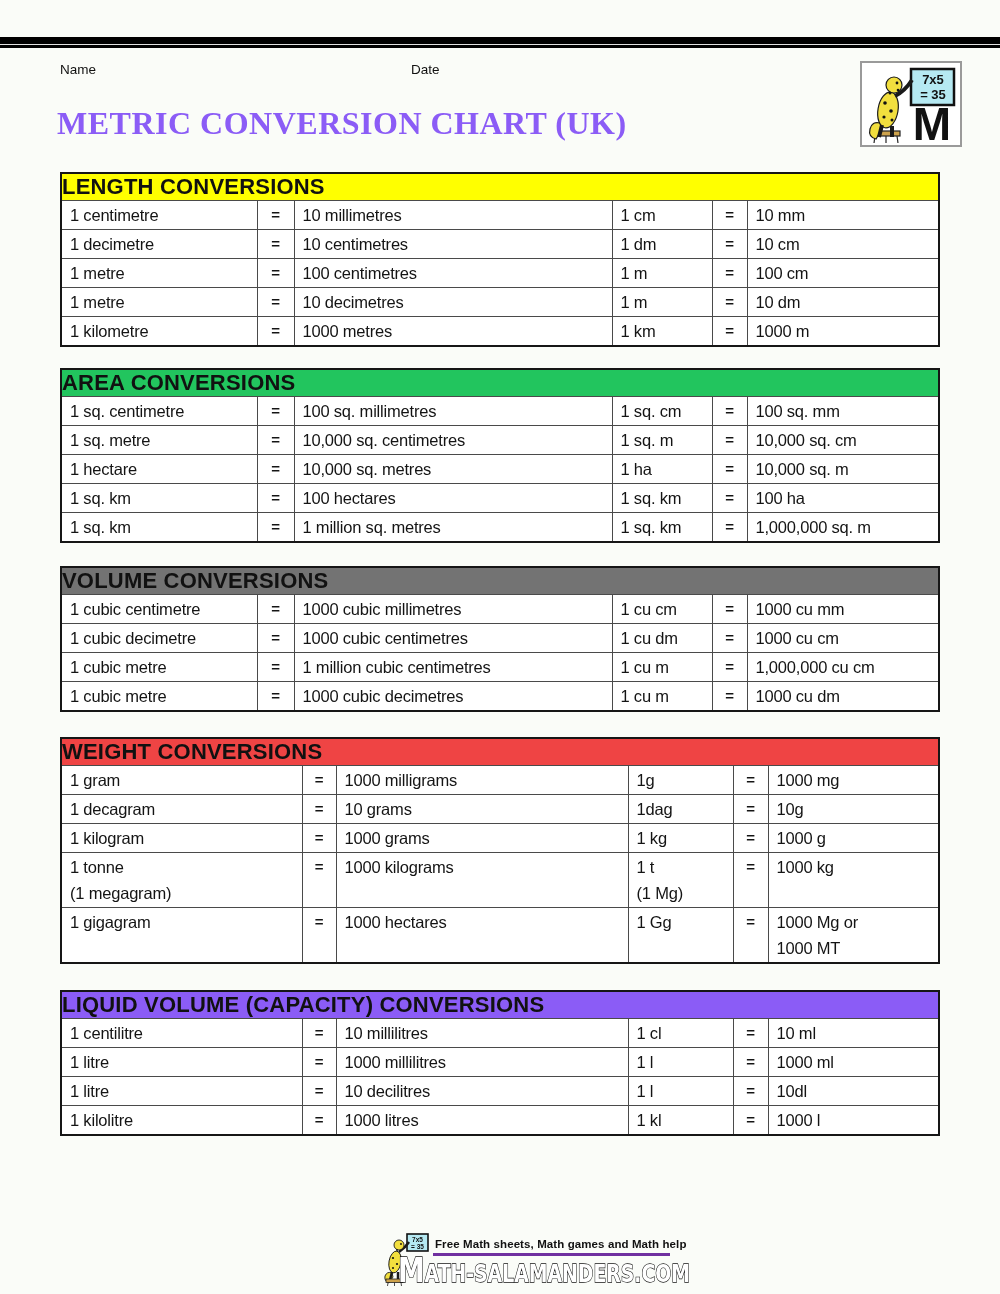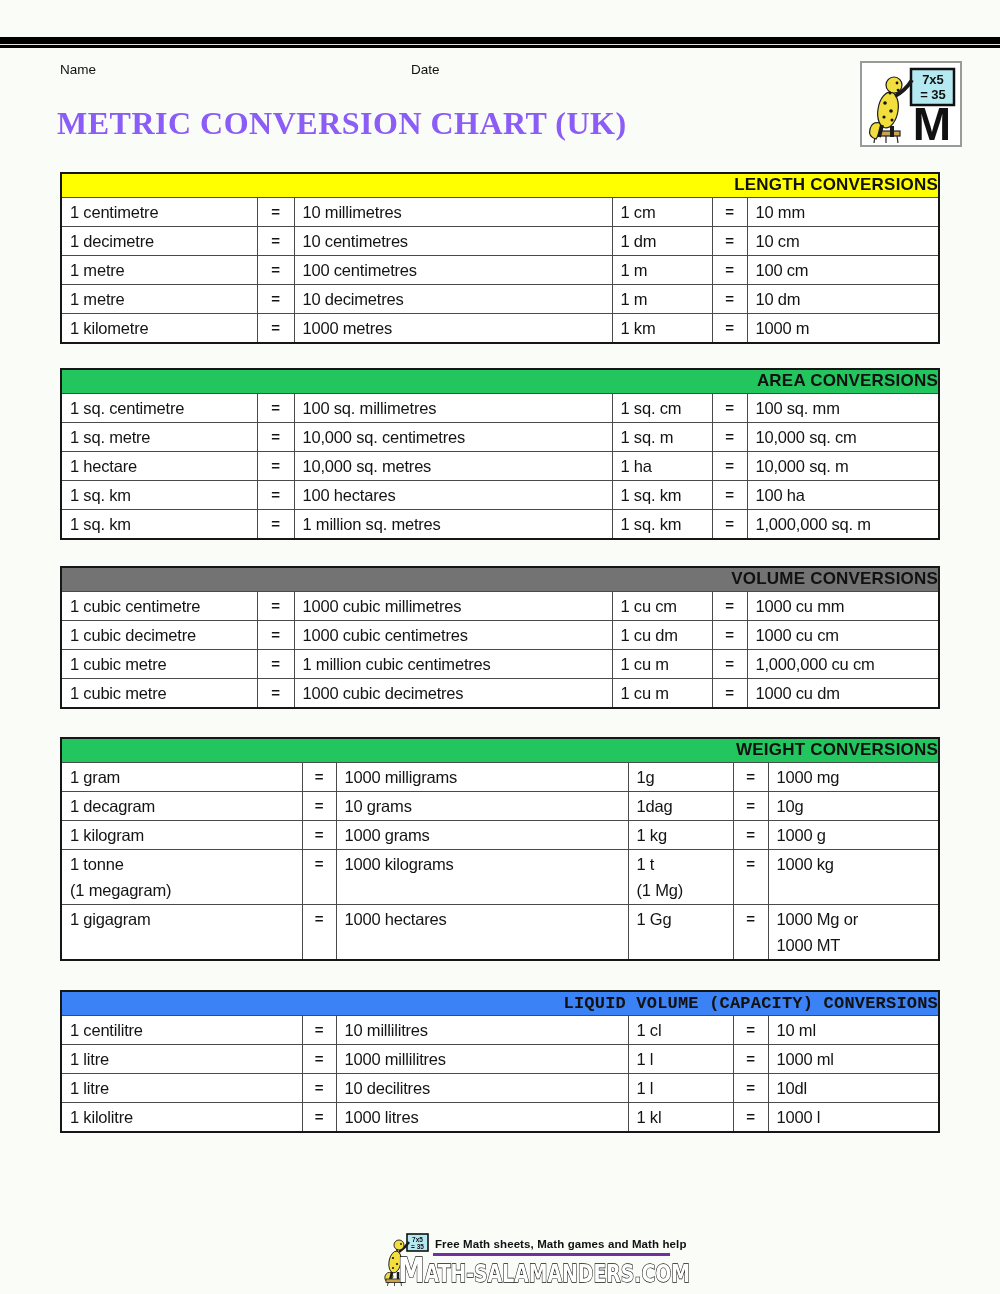--- a/index.html
+++ b/index.html
@@ -29,21 +29,21 @@
     background:#fff; border:2px solid #9a9a9a;
   }
   table.conv {
     position:absolute; left:60px; width:880px;
     border-collapse:collapse; table-layout:fixed;
     background:#fff;
     border:2px solid #161616;
   }
   table.conv th, table.conv td { border:1px solid #4a4a4a; }
   table.conv th {
-    height:24px; font-size:17px; font-weight:bold; text-align:right;
+    height:24px; font-size:22px; font-weight:bold; text-align:left;
     letter-spacing:0.2px; color:#111;
   }
   table.conv td {
     height:28px; font-size:16.5px; line-height:26px;
     padding:1px 4px 1px 8px; vertical-align:top;
     white-space:pre-line; color:#141414; letter-spacing:-0.2px;
   }
   table.conv td.eq { text-align:center; padding:1px 0; font-weight:bold; font-size:15px; }
   .layout-a col:nth-child(1){width:196px} .layout-a col:nth-child(2){width:37px}
   .layout-a col:nth-child(3){width:318px} .layout-a col:nth-child(4){width:100px}
@@ -281,21 +281,21 @@
   <colgroup>
       <col>
       <col>
       <col>
       <col>
       <col>
       <col>
     </colgroup>
   <thead>
       <tr>
-        <th colspan="6" style="background: #22c55e; margin-top: 33px;">WEIGHT CONVERSIONS</th>
+        <th colspan="6" style="background: #ef4444; margin-top: 33px;">WEIGHT CONVERSIONS</th>
       </tr>
     </thead>
   <tbody>
       <tr>
         <td>1 gram</td>
         <td class="eq">=</td>
         <td>1000 milligrams</td>
         <td>1g</td>
         <td class="eq">=</td>
         <td>1000 mg</td>
@@ -342,21 +342,21 @@
   <colgroup>
       <col>
       <col>
       <col>
       <col>
       <col>
       <col>
     </colgroup>
   <thead>
       <tr>
-        <th colspan="6" style="background: #3b82f6; font-family: Liberation Mono, monospace;">LIQUID VOLUME (CAPACITY) CONVERSIONS</th>
+        <th colspan="6" style="background: #8b5cf6;">LIQUID VOLUME (CAPACITY) CONVERSIONS</th>
       </tr>
     </thead>
   <tbody>
       <tr>
         <td>1 centilitre</td>
         <td class="eq">=</td>
         <td>10 millilitres</td>
         <td>1 cl</td>
         <td class="eq">=</td>
         <td>10 ml</td>

